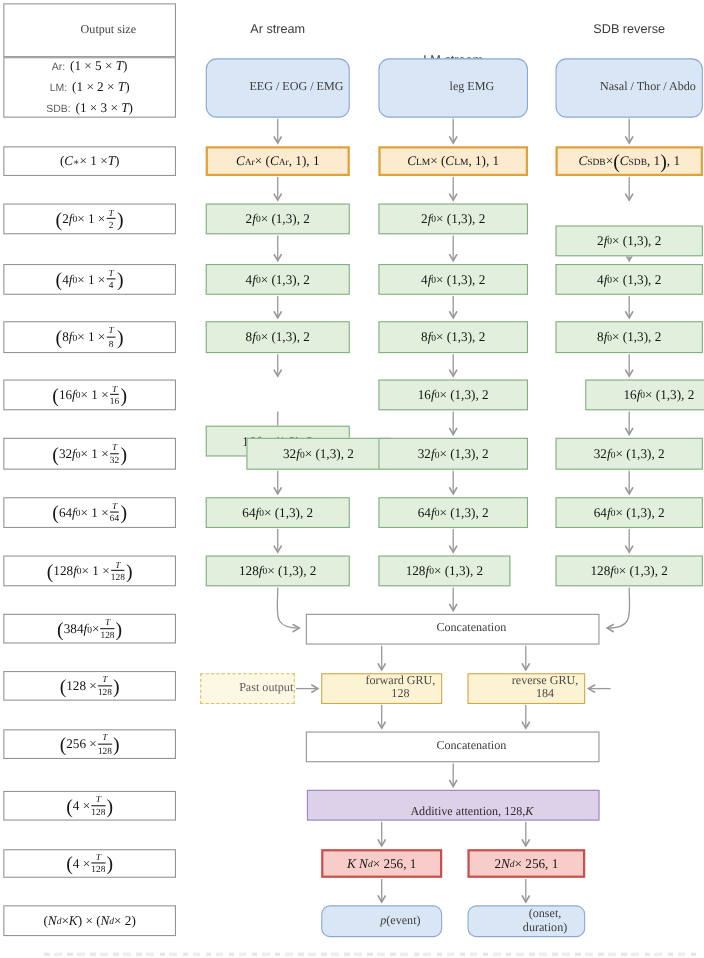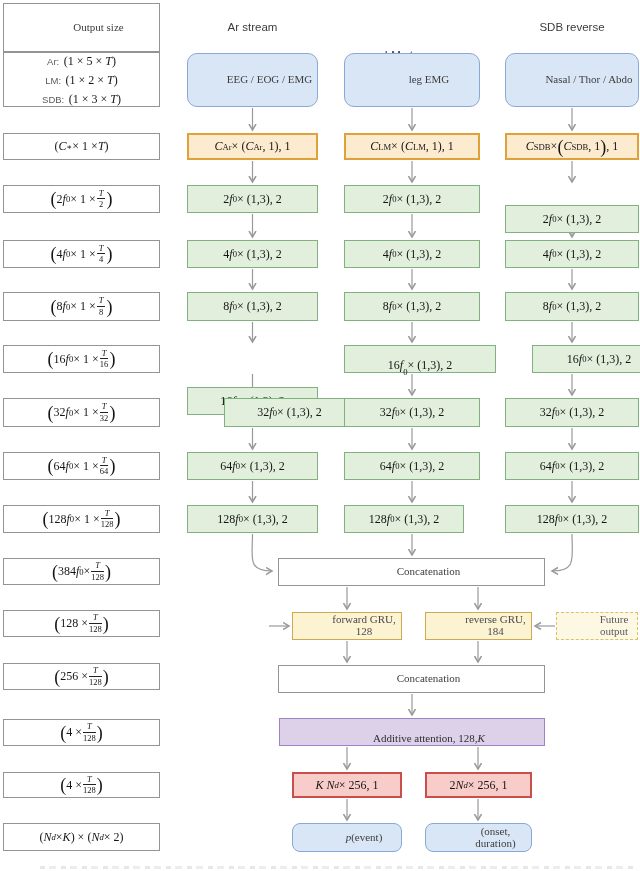--- a/index.html
+++ b/index.html
@@ -166,38 +166,38 @@
       <div class="box green math" style="left: 187px; top: 185px; width: 131px; height: 28px;">2<i>f</i><sub>0</sub> × (1,3), 2</div>
       <div class="box green math" style="left: 344px; top: 185px; width: 136px; height: 28px;">2<i>f</i><sub>0</sub> × (1,3), 2</div>
       <div class="box green math" style="left: 505px; top: 185px; width: 134px; height: 28px; margin-top: 20px;">2<i>f</i><sub>0</sub> × (1,3), 2</div>
       <div class="box green math" style="left: 187px; top: 240px; width: 131px; height: 28px;">4<i>f</i><sub>0</sub> × (1,3), 2</div>
       <div class="box green math" style="left: 344px; top: 240px; width: 136px; height: 28px;">4<i>f</i><sub>0</sub> × (1,3), 2</div>
       <div class="box green math" style="left: 505px; top: 240px; width: 134px; height: 28px;">4<i>f</i><sub>0</sub> × (1,3), 2</div>
       <div class="box green math" style="left: 187px; top: 292px; width: 131px; height: 29px;">8<i>f</i><sub>0</sub> × (1,3), 2</div>
       <div class="box green math" style="left: 344px; top: 292px; width: 136px; height: 29px;">8<i>f</i><sub>0</sub> × (1,3), 2</div>
       <div class="box green math" style="left: 505px; top: 292px; width: 134px; height: 29px;">8<i>f</i><sub>0</sub> × (1,3), 2</div>
       <div class="box green math" style="left: 187px; top: 345px; width: 131px; height: 28px; margin-top: 42px;">16<i>f</i><sub>0</sub> × (1,3), 2</div>
-      <div class="box green math" style="left: 344px; top: 345px; width: 152px; height: 28px; align-items: flex-end;">16<i>f</i><sub>0</sub> × (1,3), 2</div>
+      <div class="box green math" style="left: 344px; top: 345px; width: 136px; height: 28px;">16<i>f</i><sub>0</sub> × (1,3), 2</div>
       <div class="box green math" style="left: 505px; top: 345px; width: 134px; height: 28px; margin-left: 27px;">16<i>f</i><sub>0</sub> × (1,3), 2</div>
       <div class="box green math" style="left: 187px; top: 398px; width: 131px; height: 29px; margin-left: 37px;">32<i>f</i><sub>0</sub> × (1,3), 2</div>
       <div class="box green math" style="left: 344px; top: 398px; width: 136px; height: 29px;">32<i>f</i><sub>0</sub> × (1,3), 2</div>
       <div class="box green math" style="left: 505px; top: 398px; width: 134px; height: 29px;">32<i>f</i><sub>0</sub> × (1,3), 2</div>
       <div class="box green math" style="left: 187px; top: 452px; width: 131px; height: 28px;">64<i>f</i><sub>0</sub> × (1,3), 2</div>
       <div class="box green math" style="left: 344px; top: 452px; width: 136px; height: 28px;">64<i>f</i><sub>0</sub> × (1,3), 2</div>
       <div class="box green math" style="left: 505px; top: 452px; width: 134px; height: 28px;">64<i>f</i><sub>0</sub> × (1,3), 2</div>
       <div class="box green math" style="left: 187px; top: 505px; width: 131px; height: 28px;">128<i>f</i><sub>0</sub> × (1,3), 2</div>
       <div class="box green math" style="left: 344px; top: 505px; width: 120px; height: 28px; text-align: right;">128<i>f</i><sub>0</sub> × (1,3), 2</div>
       <div class="box green math" style="left: 505px; top: 505px; width: 134px; height: 28px;">128<i>f</i><sub>0</sub> × (1,3), 2</div>
     </div>
 
   <div class="box sans" style="left:278px;top:558px;width:267px;height:28px;">Concatenation</div>
 
+  <div class="box dashedy sans" style="left:182px;top:612px;width:86px;height:28px;">Past output</div>
   <div class="box yellow sans" style="left:292px;top:612px;width:110px;height:28px;">forward GRU, 128</div>
   <div class="box yellow sans" style="left:425px;top:612px;width:107px;height:28px;">reverse GRU, 184</div>
-  <div class="box dashedy sans" style="left:556px;top:612px;width:82px;height:28px;">Future output</div>
 
   <div class="box sans" style="left:278px;top:665px;width:267px;height:28px;">Concatenation</div>
 
   <div class="box purple sans" style="left:279px;top:718px;width:266px;height:28px;">Additive attention, 128, <i>K</i></div>
 
   <div class="box redbox math" style="left:292px;top:772px;width:110px;height:26px;"><i>K N</i><sub><i>d</i></sub> × 256, 1</div>
   <div class="box redbox math" style="left:425px;top:772px;width:107px;height:26px;">2<i>N</i><sub><i>d</i></sub> × 256, 1</div>
 
   <div class="box outblue sans" style="left:292px;top:823px;width:110px;height:29px;"><i>p</i>(event)</div>
   <div class="box outblue sans" style="left:425px;top:823px;width:107px;height:29px;">(onset, duration)</div>

